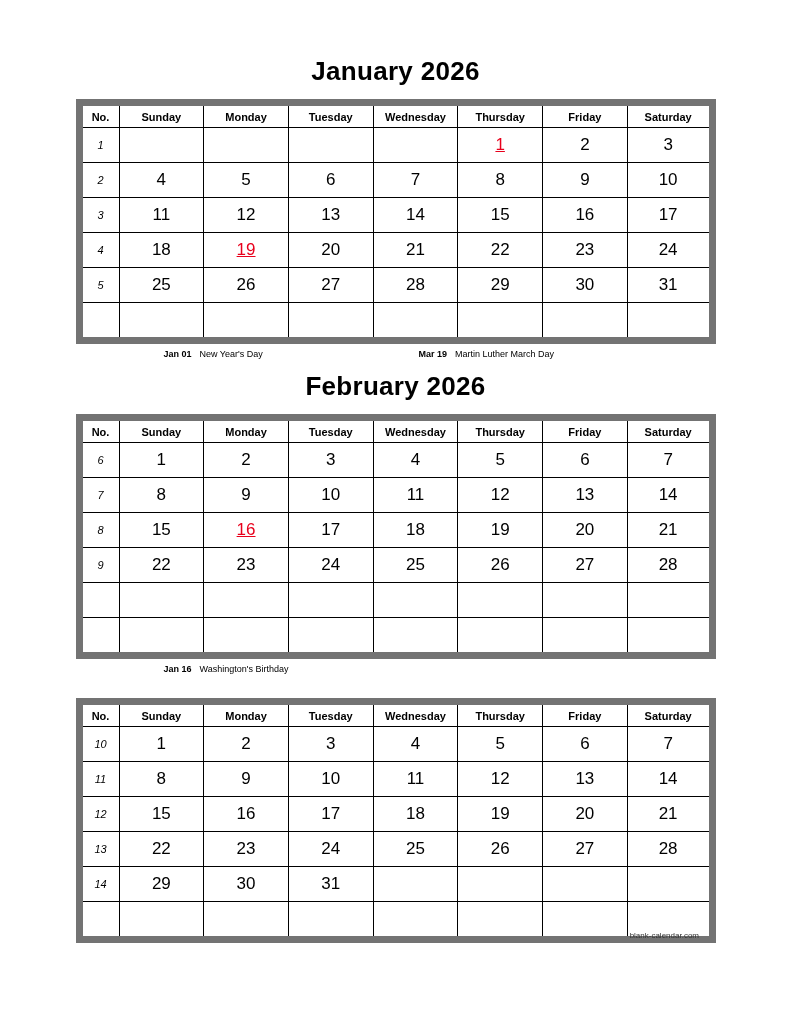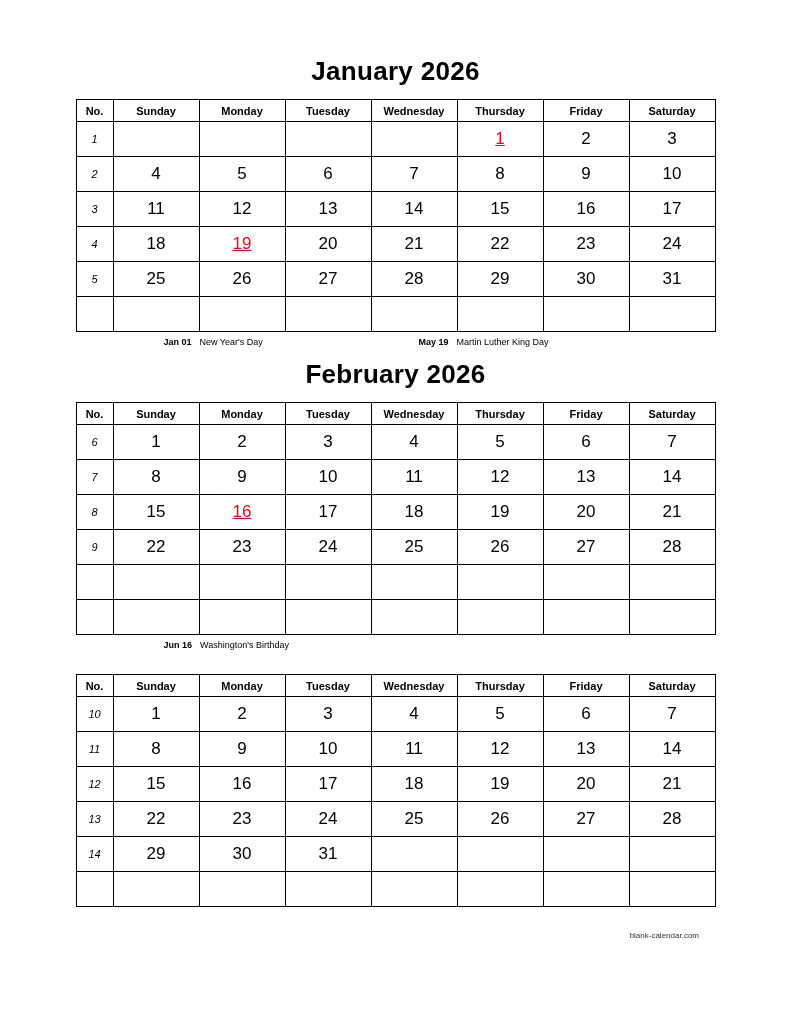--- a/index.html
+++ b/index.html
@@ -34,21 +34,21 @@
     padding: 0;
   }
   .cal-wrap {
     width: 640px;
     margin: 0 auto;
   }
   table.cal {
     border-collapse: collapse;
     width: 640px;
     table-layout: fixed;
-    border: 1px solid #737373;
+    border: 7px solid #737373;
   }
   table.cal td, table.cal th {
     border: 1px solid #000;
     padding: 0;
     margin: 0;
   }
   table.cal th {
     font-size: 11px;
     font-weight: bold;
     height: 21px;
@@ -189,21 +189,21 @@
               <td class="day"></td>
               <td class="day"></td>
               <td class="day"></td>
               <td class="day"></td>
             </tr>
           </tbody>
       </table>
     </div>
     <div class="holiday-list">
         <div class="holiday-item" style="left: 88px;"><span class="holiday-date">Jan 01</span><span class="holiday-name">New Year's Day</span></div>
-        <div class="holiday-item" style="left: 343px;"><span class="holiday-date">May 19</span><span class="holiday-name">Martin Luther King Day</span></div>
+        <div class="holiday-item" style="left: 343px;"><span class="holiday-date">Mar 19</span><span class="holiday-name">Martin Luther March Day</span></div>
       </div>
   </div>
 
   <div style="height:8px"></div>
 
   <div class="month-block">
     <div class="month-title">February 2026</div>
     <div style="height:12px"></div>
     <div class="cal-wrap">
       <table class="cal">
@@ -277,21 +277,21 @@
               <td class="day"></td>
               <td class="day"></td>
               <td class="day"></td>
               <td class="day"></td>
               <td class="day"></td>
             </tr>
           </tbody>
       </table>
     </div>
     <div class="holiday-list">
-        <div class="holiday-item" style="left: 88px;"><span class="holiday-date">Jun 16</span><span class="holiday-name">Washington's Birthday</span></div>
+        <div class="holiday-item" style="left: 88px;"><span class="holiday-date">Jan 16</span><span class="holiday-name">Washington's Birthday</span></div>
       </div>
   </div>
 
   <div style="height:8px"></div>
 
   <div class="month-block">
     <div style="height:12px"></div>
     <div class="cal-wrap">
       <table class="cal">
         <thead>

